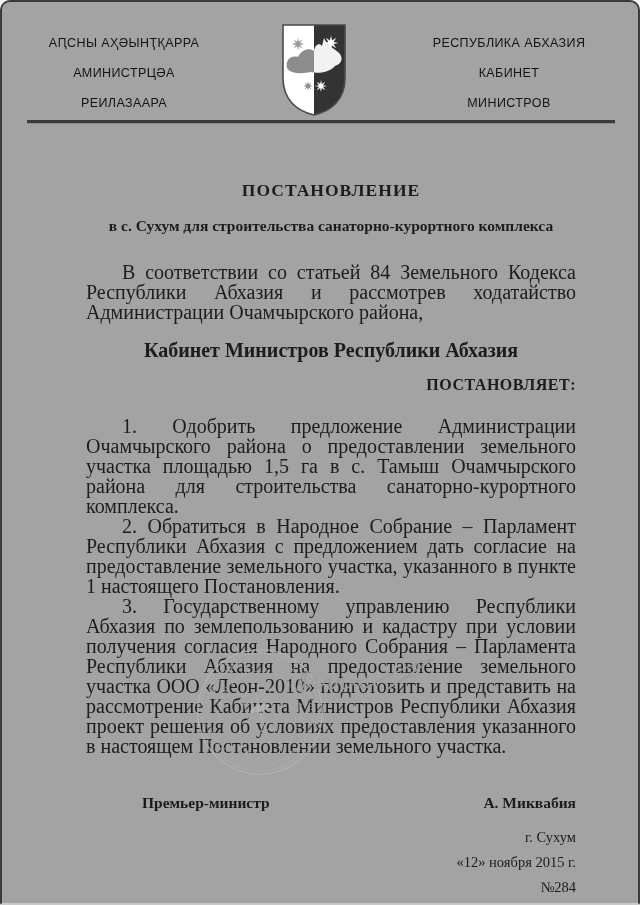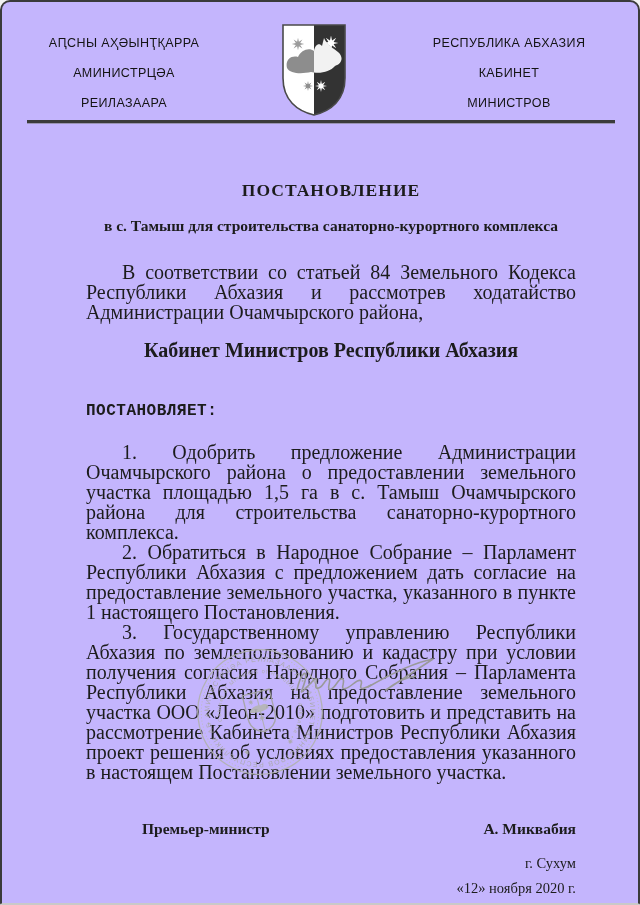--- a/index.html
+++ b/index.html
@@ -1,20 +1,20 @@
 <!DOCTYPE html>
 <html><head>
 <meta charset="utf-8">
 <style>
   html,body { margin:0; padding:0; background:#f2f2f2; }
   .page {
     position:relative;
     width:640px; height:905px;
     margin:0 auto;
-    background:#c4b5fd;
+    background:#a3a3a3;
     border:2px solid #3a3a3a;
     border-bottom-color:#c9c9c9;
     border-radius:10px 10px 2px 2px;
     box-sizing:border-box;
     overflow:hidden;
     color:#1c1c1c;
     font-family:"Liberation Serif", serif;
   }
   
   .letterhead {
@@ -55,22 +55,22 @@
     margin:0; text-align:justify;
     font-size:20px; line-height:20px;
     text-indent:36px;
   }
   .intro { margin-top:27px; }
   .authority {
     margin-top:17px; text-align:center;
     font-size:20px; font-weight:bold;
   }
   .decree {
-    margin-top:40px; text-align:left;
-    font-size:16px; font-weight:bold; letter-spacing:.5px;font-family:Liberation Mono, monospace;
+    margin-top:14px; text-align:right;
+    font-size:16px; font-weight:bold; letter-spacing:.5px;
   }
   .items { margin-top:22px; }
   
   .sig {
     position:relative;
     margin:38px 62px 0 84px;
     height:160px;
     z-index:2;
   }
   .sig-row {
@@ -139,42 +139,42 @@
       <div class="lh-line">КАБИНЕТ</div>
       <div class="lh-line">МИНИСТРОВ</div>
     </div>
   </div>
 
   <div class="rule"></div>
 
   <div class="doc">
     <div class="title">ПОСТАНОВЛЕНИЕ</div>
     <div class="subtitle">
-      <div>в с. Тамыш для строительства санаторно-курортного комплекса</div>
+      <div>в с. Сухум для строительства санаторно-курортного комплекса</div>
     </div>
 
     <p class="para intro">В соответствии со статьей 84 Земельного Кодекса Республики Абхазия и рассмотрев ходатайство Администрации Очамчырского района,</p>
 
     <div class="authority">Кабинет Министров Республики Абхазия</div>
     <div class="decree">ПОСТАНОВЛЯЕТ:</div>
 
     <div class="items">
       <p class="para">1. Одобрить предложение Администрации Очамчырского района о предоставлении земельного участка площадью 1,5 га в с. Тамыш Очамчырского района для строительства санаторно-курортного комплекса.</p>
       <p class="para">2. Обратиться в Народное Собрание – Парламент Республики Абхазия с предложением дать согласие на предоставление земельного участка, указанного в пункте 1 настоящего Постановления.</p>
       <p class="para">3. Государственному управлению Республики Абхазия по землепользованию и кадастру при условии получения согласия Народного Собрания – Парламента Республики Абхазия на предоставление земельного участка ООО «Леон-2010» подготовить и представить на рассмотрение Кабинета Министров Республики Абхазия проект решения об условиях предоставления указанного в настоящем Постановлении земельного участка.</p>
     </div>
   </div>
 
   <div class="sig">
     <div class="sig-row">
       <span class="sig-title">Премьер-министр</span>
       <span class="sig-name">А. Миквабия</span>
     </div>
     <div class="sig-line sig-city">г. Сухум</div>
-    <div class="sig-line">«12» ноября 2020 г.</div>
+    <div class="sig-line">«12» ноября 2015 г.</div>
     <div class="sig-line">№284</div>
   </div>
 
   <svg class="seal" viewBox="0 0 140 140" aria-hidden="true">
     <defs>
       <path id="arcO" d="M18,70 A52,52 0 1 1 122,70 A52,52 0 1 1 18,70"></path>
       <path id="arcI" d="M30,70 A40,40 0 1 1 110,70 A40,40 0 1 1 30,70"></path>
       <path id="sealShield" d="M5,3 H67 V56 C67,78 53,89 36,93 C19,89 5,78 5,56 Z"></path>
     </defs>
     <circle cx="70" cy="70" r="64" fill="none" stroke="#b2b2b2" stroke-width="1.4"></circle>

